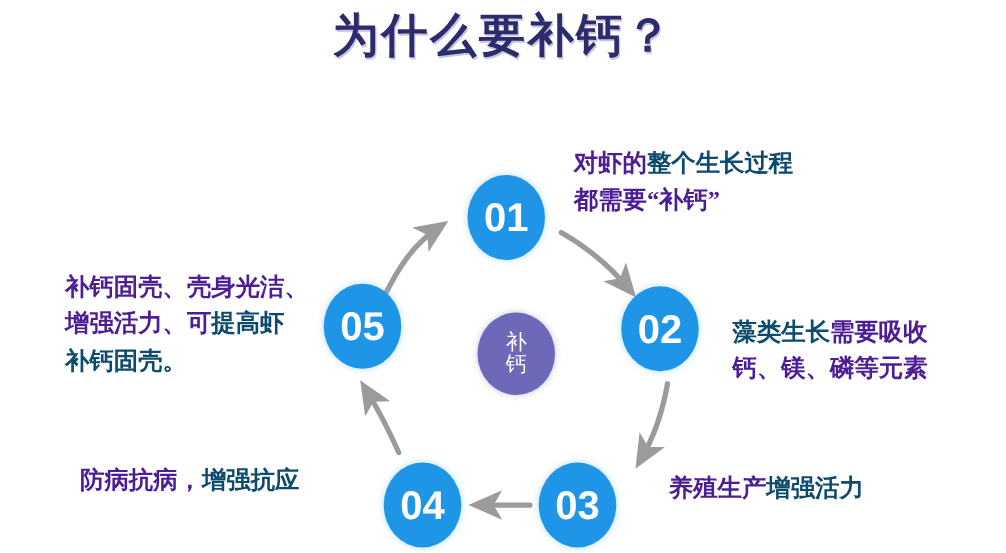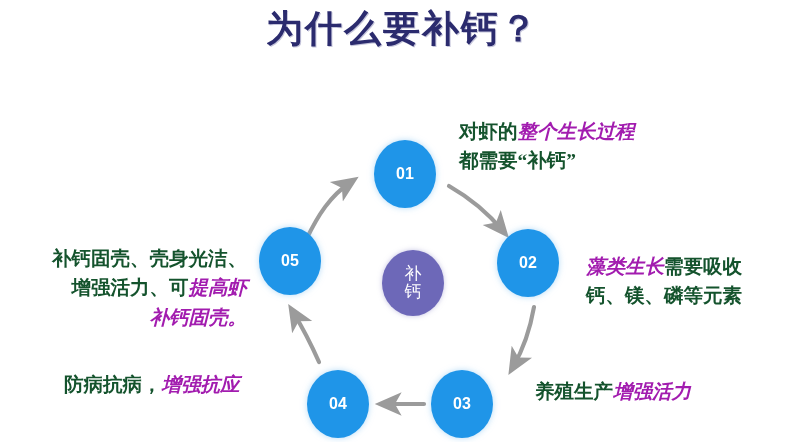--- a/index.html
+++ b/index.html
@@ -54,21 +54,21 @@
     height: 68px;
     border-radius: 50%;
     background: #1f95e8;
     box-shadow: 0 0 6px rgba(120,190,240,0.55);
     display: flex;
     align-items: center;
     justify-content: center;
   }
   .node-label {
     color: #ffffff;
-    font-size: 16px;
+    font-size: 32px;
     font-weight: bold;
     font-family: "Liberation Sans", sans-serif;
     letter-spacing: 0px;
     line-height: 1;
   }
 
   #node-01 { left: 374px; top: 140px; }
   #node-02 { left: 497px; top: 229px; }
   #node-03 { left: 431px; top: 370px; }
   #node-04 { left: 307px; top: 370px; }
@@ -100,28 +100,28 @@
   
   .caption {
     position: absolute;
     font-size: 19.5px;
     line-height: 1.5;
     color: #4a4a4a;
     font-family: "Liberation Serif", "DejaVu Serif", serif;
     font-weight: bold;
     white-space: nowrap;
   }
-  .caption .hl { color: #a21caf; font-style: italic; }
-  .caption .pl { color: #14532d; }
+  .caption .hl { color: #0c4a6e; }
+  .caption .pl { color: #4c1d95; }
 
   #cap-01 { left: 459px; top: 117px; text-align: left; }
   #cap-02 { left: 570px; top: 252px; text-align: left; margin-left: 16px; }
   #cap-03 { left: 535px; top: 377px; text-align: left; }
   #cap-04 { left: 64px; top: 370px; text-align: left; }
-  #cap-05 { right: 558px; top: 244px; text-align: right; }
+  #cap-05 { right: 558px; top: 216px; text-align: left; }
 </style>
 </head>
 <body>
 
 <div id="page-root">
 
   <div class="title">为什么要补钙？</div>
 
   <svg id="arrow-layer" viewBox="0 0 805 442" xmlns="http://www.w3.org/2000/svg">
     <defs>

